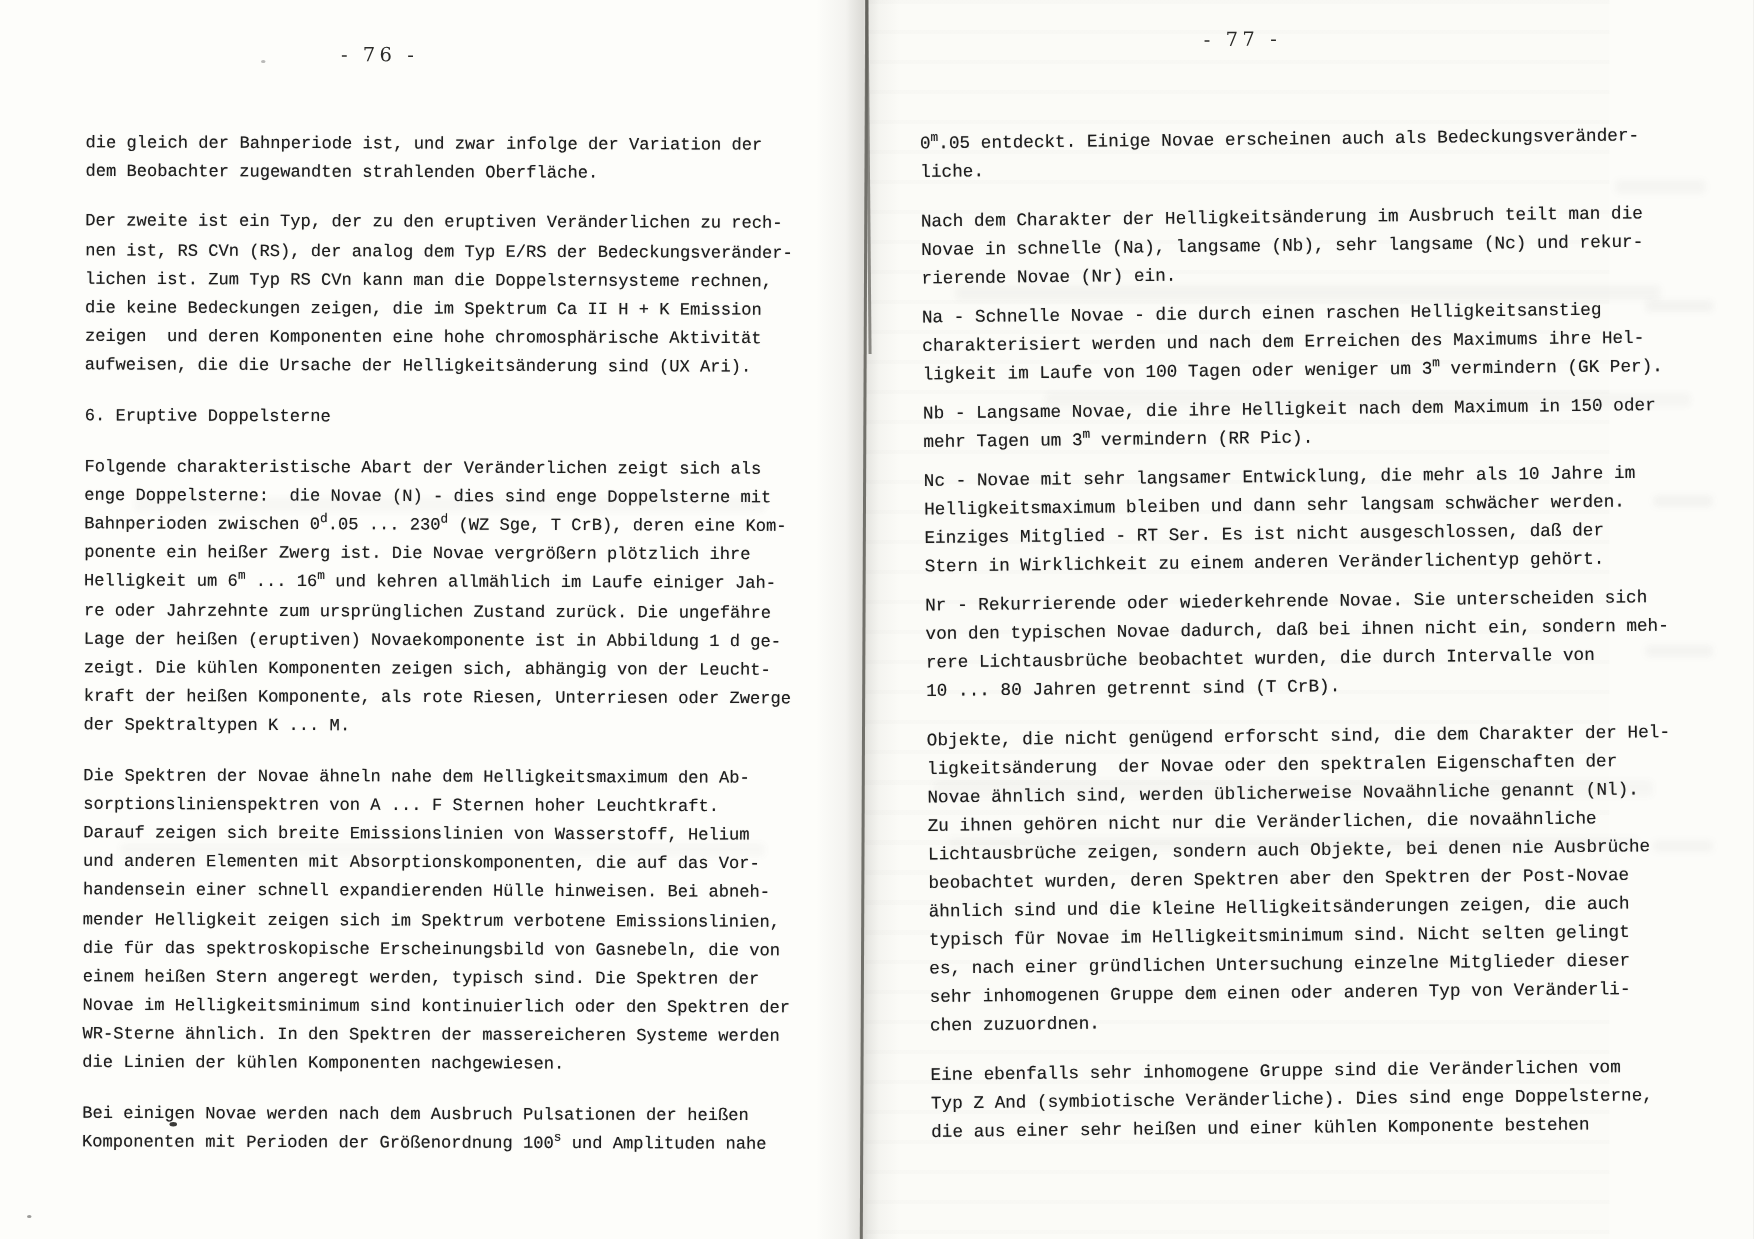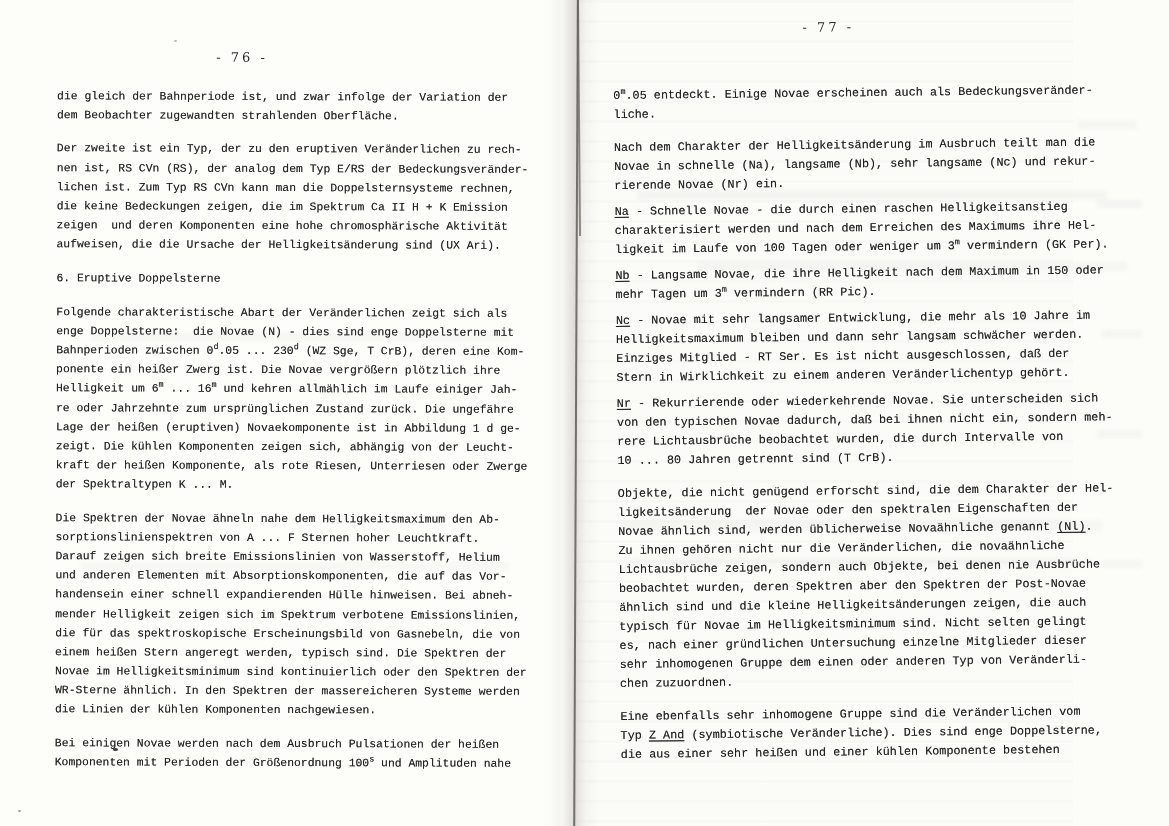--- a/index.html
+++ b/index.html
@@ -24,36 +24,36 @@
     pointer-events:none;
   }
   .rot{position:absolute;inset:0;}
   .page-left .rot{transform:rotate(0.2deg);transform-origin:280px 400px;}
   .page-right .rot{transform:rotate(-0.65deg);transform-origin:300px 420px;}
   .pagenum{
     position:absolute;
     font-family:"DejaVu Serif","Liberation Serif",serif;
     font-size:13px;letter-spacing:3px;color:#2a2a28;
   }
-  .page-left .pagenum{left:215px;top:30px;margin-top:20px;}
+  .page-left .pagenum{left:226px;top:30px;}
   .page-right .pagenum{left:230px;top:19px;}
   .body{position:absolute;}
   .page-left .body{left:56px;top:88px;width:474px;}
   .page-right .body{left:40px;top:84px;width:496px;}
   .line{
     white-space:pre;
     text-shadow:0 0 0.5px rgba(25,25,25,0.55);
   }
   .page-left .line{font-size:11.4px;line-height:19.2px;height:19.2px;}
   .page-right .line{font-size:11.8px;line-height:19px;height:19px;}
   .block{margin:0 0 14px 0;}
   .block.gap-small{margin-bottom:7px;}
   .block.heading{margin-top:4px;margin-bottom:15px;}
   sup{font-size:8.5px;line-height:0;vertical-align:super;}
-  .u{text-decoration:underline;text-underline-offset:2px;text-decoration-thickness:1px;}
+  .u{text-underline-offset:2px;text-decoration-thickness:1px;}
   
   .gutter{
     position:absolute;left:544px;top:0;width:56px;height:826px;z-index:5;
     background:linear-gradient(90deg,
       rgba(90,85,75,0) 0%,
       rgba(90,85,75,0.06) 35%,
       rgba(90,85,75,0.20) 56%,
       rgba(60,55,50,0.10) 62%,
       rgba(90,85,75,0.04) 75%,
       rgba(90,85,75,0) 100%);

